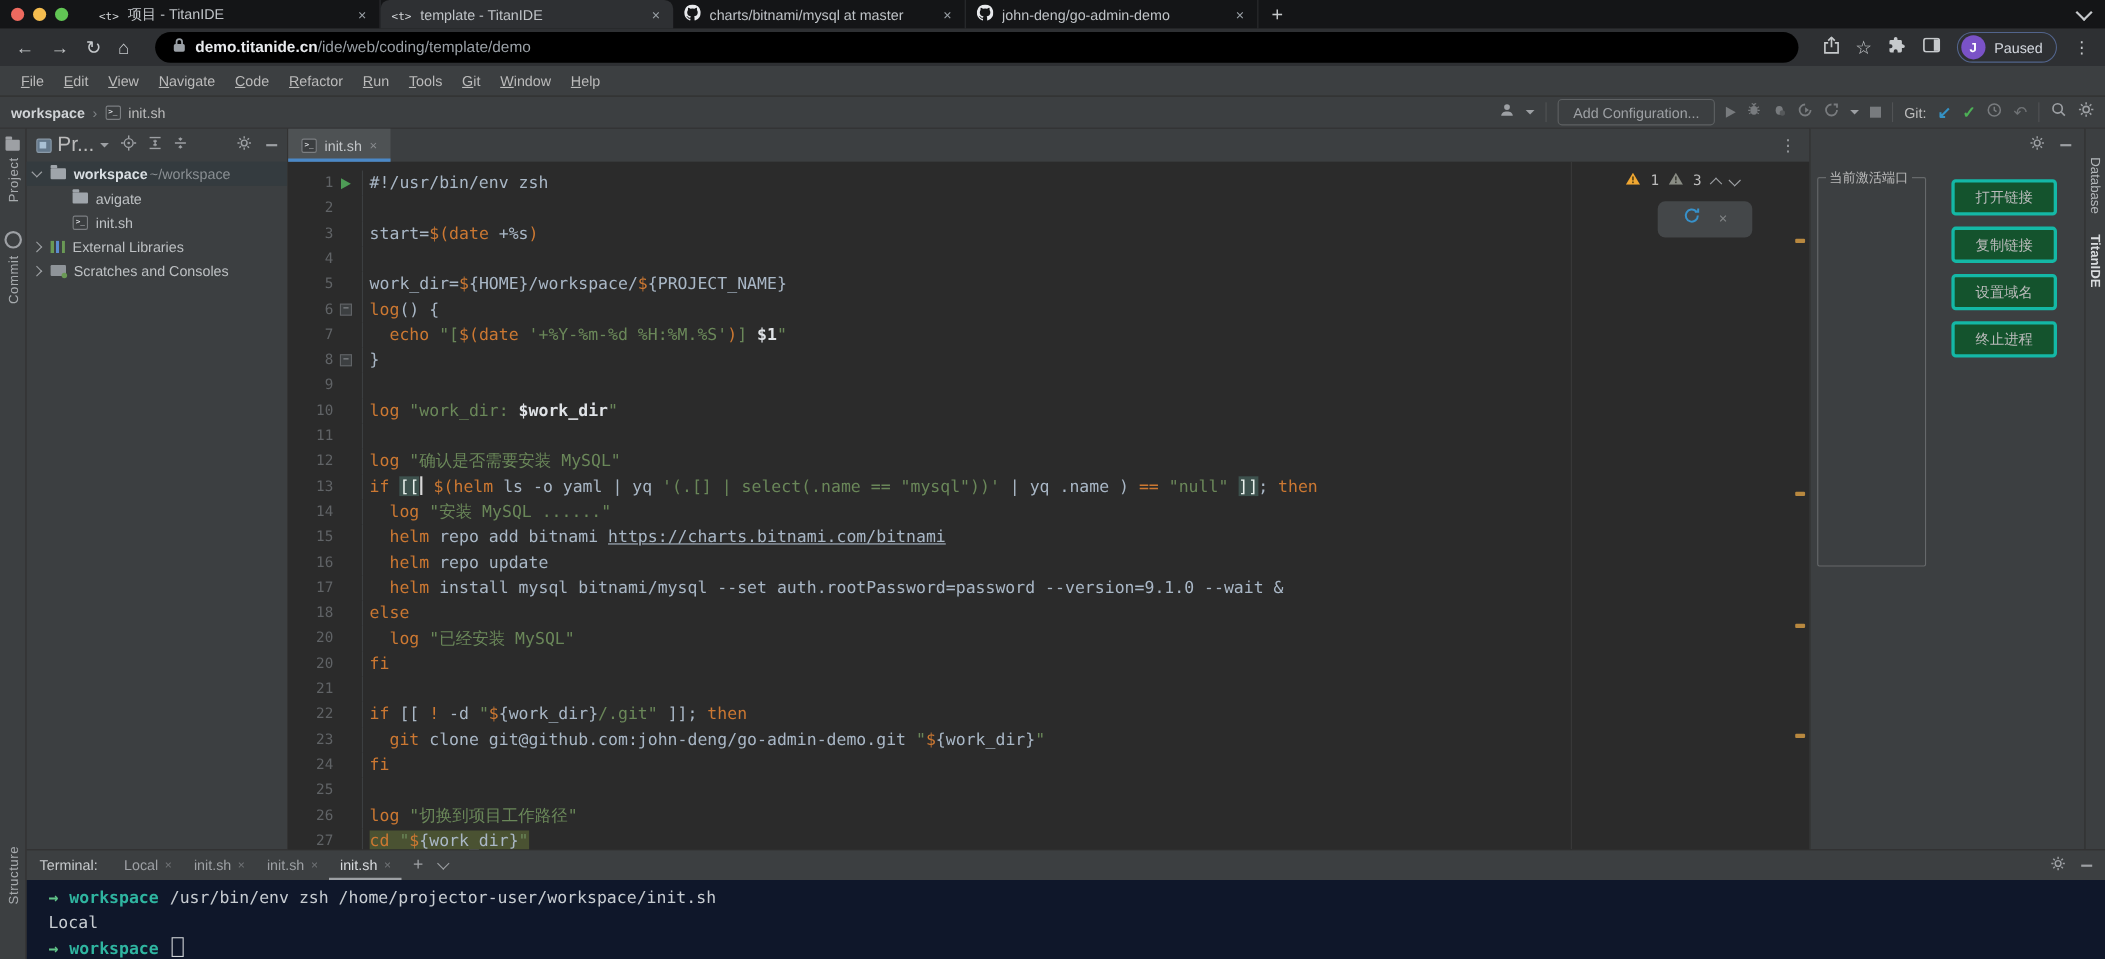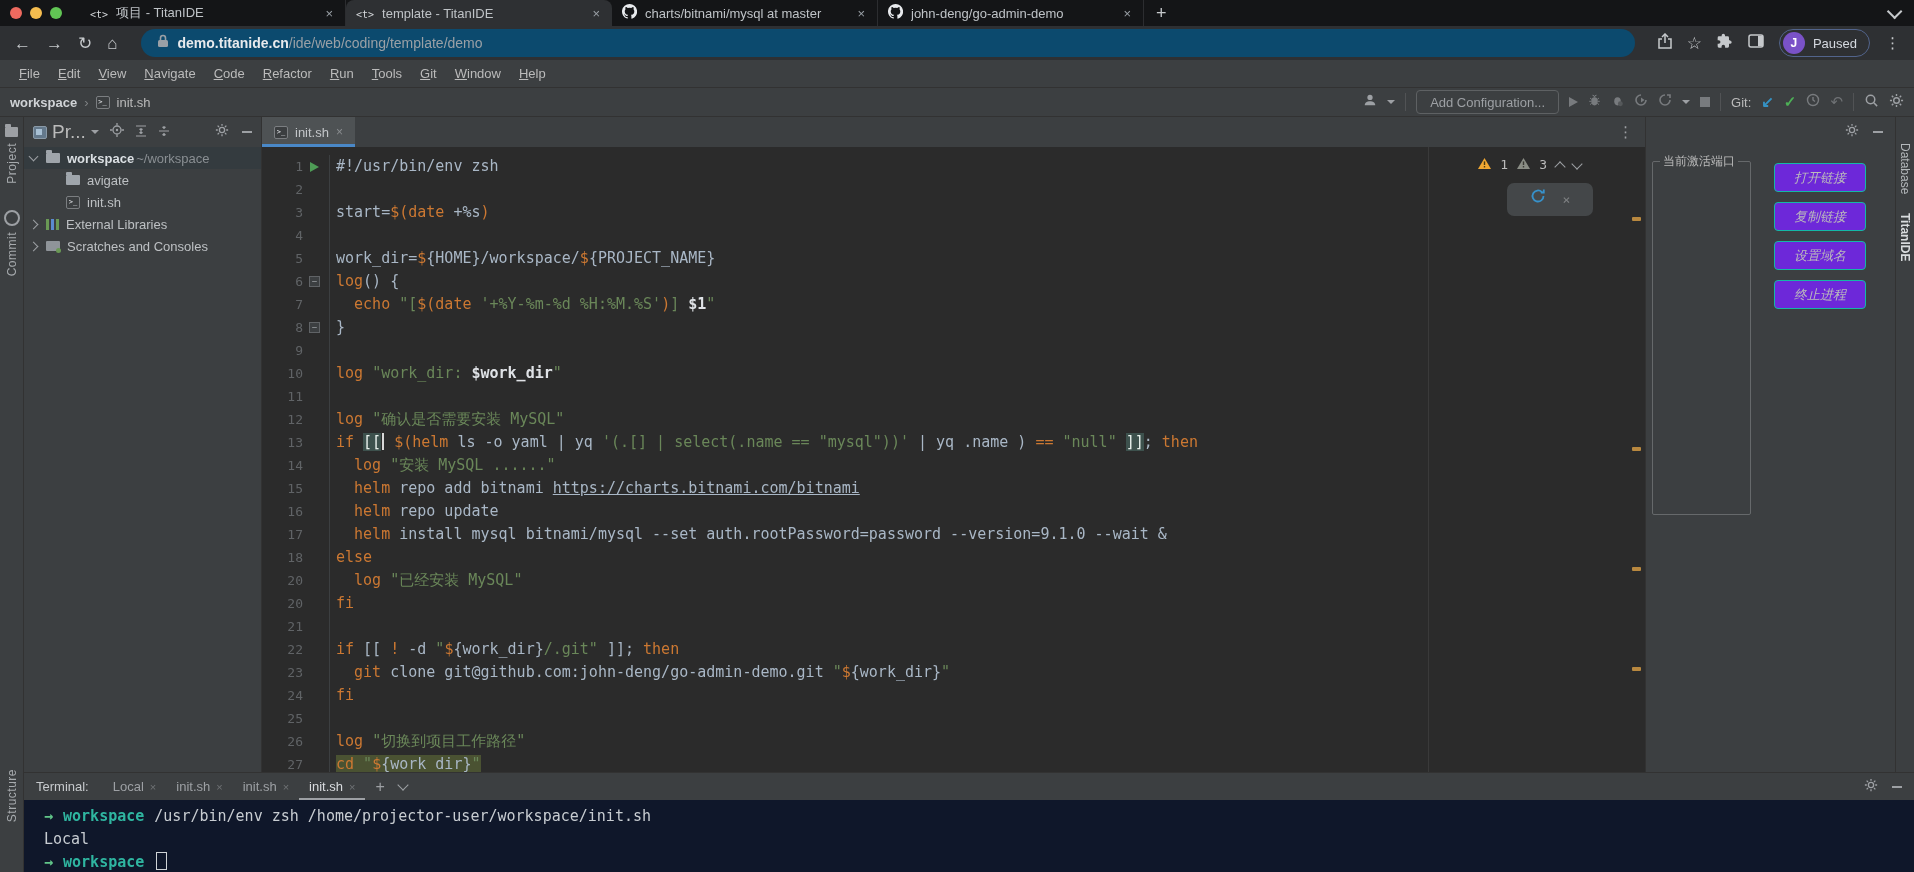--- a/index.html
+++ b/index.html
@@ -14,21 +14,21 @@
         color:#bfc3c7;font-size:13px;border-right:1px solid #2c2d30;box-sizing:border-box;}
   .btab.active{background:#2e3033;border-radius:8px 8px 0 0;border-right:none;}
   .btitle{flex:1;white-space:nowrap;overflow:hidden;}
   .bx{color:#9aa0a6;font-size:13px;padding:0 2px;}
   .tico{font-family:"DejaVu Sans Mono",monospace;font-size:10px;color:#d6d9dc;}
   .newtab{color:#c6c9cc;font-size:18px;margin-left:12px;}
   .tabchev{margin-left:auto;margin-right:16px;width:9px;height:9px;border-right:2px solid #c6c9cc;
            border-bottom:2px solid #c6c9cc;transform:rotate(45deg) translateY(-3px);}
   .navbar{height:34px;background:#2e3033;display:flex;align-items:center;padding:0 14px;gap:15px;}
   .navico{color:#c6c9cc;font-size:17px;line-height:1;}
-  .addr{flex:1;display:flex;align-items:center;gap:9px;background:#0c4a6e;height:28px;
+  .addr{flex:1;display:flex;align-items:center;gap:9px;background:#000000;height:28px;
         border-radius:15px;padding:0 16px;margin:0 8px;min-width:0;}
   .domain{color:#e8eaed;font-weight:bold;font-size:14px;}
   .path{color:#9aa0a6;font-size:14px;}
   .nav-right{display:flex;align-items:center;gap:15px;}
   .pill{display:flex;align-items:center;gap:8px;border:1.5px solid #52648c;border-radius:16px;
         padding:2px 12px 2px 3px;}
   .avatar{width:22px;height:22px;border-radius:50%;background:#7a52c7;color:#fff;font-size:12px;
           display:flex;align-items:center;justify-content:center;font-weight:bold;}
   .paused{color:#d5d9e0;font-size:13px;}
   .kebab{color:#c6c9cc;font-size:15px;}
@@ -119,22 +119,22 @@
   .rfx{color:#85888a;font-size:13px;}
   .smark{position:absolute;right:4px;width:9px;height:4px;background:#b8883f;border-radius:1px;}
   
   .rpanel{width:250px;background:#3c3f41;border-left:1px solid #323232;box-sizing:border-box;
           position:relative;flex:none;color:#bbbbbb;}
   .rhead{height:30px;display:flex;align-items:center;justify-content:flex-end;gap:14px;padding:0 12px;}
   .ports{position:absolute;left:6px;top:36px;width:97px;height:360px;border:1px solid #66696b;
          border-radius:2px;margin:0;padding:0;}
   .ports legend{font-size:12px;color:#bbbbbb;padding:0 3px;margin-left:7px;}
   .rbtns{position:absolute;left:128px;top:46px;display:flex;flex-direction:column;gap:10px;}
-  .rbtn{width:90px;height:27px;background:#6d28d9;border:1px solid #14b8a6;border-radius:4px;
-        color:#bbbbbb;font-size:13px;display:flex;align-items:center;justify-content:center;font-style:italic;}
+  .rbtn{width:90px;height:27px;background:#14532d;border:3px solid #14b8a6;border-radius:4px;
+        color:#bbbbbb;font-size:13px;display:flex;align-items:center;justify-content:center;}
   .rbar{width:19px;background:#3c3f41;border-left:1px solid #323232;box-sizing:border-box;position:relative;flex:none;}
   .rblabel{writing-mode:vertical-rl;color:#b4b8bb;font-size:12px;position:absolute;left:2px;}
   .rblabel.active{color:#d9dcde;font-weight:bold;}
   
   .terminal{margin-left:24px;height:100px;display:flex;flex-direction:column;border-top:1px solid #323232;box-sizing:border-box;}
   .ttabs{height:27px;background:#3c3f41;display:flex;align-items:center;padding:0 12px;gap:2px;
          font-size:13px;color:#9da0a4;flex:none;}
   .tlabel{color:#c7cacd;margin-right:12px;}
   .ttab{display:flex;align-items:center;gap:6px;padding:0 10px;height:27px;box-sizing:border-box;}
   .ttab.active{color:#d9dcdf;box-shadow:inset 0 -2px 0 #9da0a4;}

